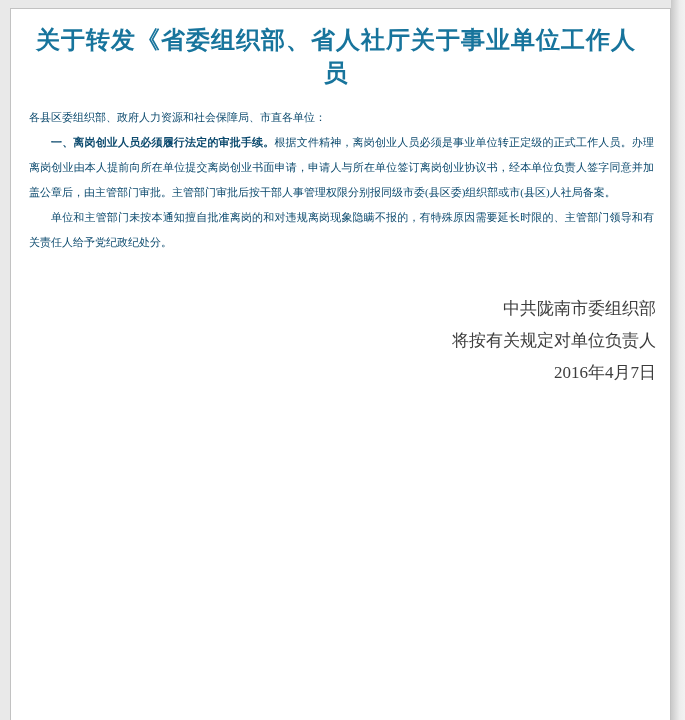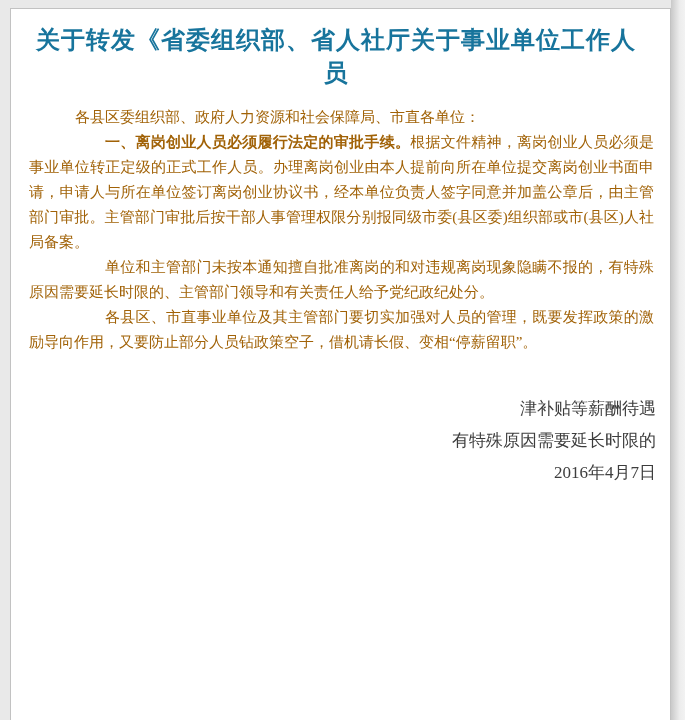--- a/index.html
+++ b/index.html
@@ -38,33 +38,32 @@
     font-weight: bold;
     font-size: 24px;
     line-height: 33px;
     letter-spacing: 1px;
   }
   .doc-body {
     padding: 0 16px 0 18px;
   }
   .doc-body p {
     margin: 0;
-    font-size: 15px;
+    font-size: 11px;
     line-height: 25px;
-    color: #a16207;
+    color: #0c4a6e;
     text-align: justify;
     text-justify: inter-ideograph;
     text-indent: 2em;
   }
   .doc-body p.flush {
     text-indent: 0;
   }
   .doc-body .lead {
     font-weight: bold;
-    margin-left: 46px;
   }
   .signature {
     margin-top: 38px;
     padding-right: 14px;
     text-align: right;
     font-size: 17px;
     line-height: 32px;
     color: #3d3d3d;
   }
 </style>
@@ -81,22 +80,21 @@
 
   <div class="doc-body">
     <p class="flush"><span class="lead"></span><span>各县区委组织部、政府人力资源和社会保障局、市直各单位：</span></p>
 
 
     <p><span class="lead">一、离岗创业人员必须履行法定的审批手续。</span><span>根据文件精神，离岗创业人员必须是事业单位转正定级的正式工作人员。办理离岗创业由本人提前向所在单位提交离岗创业书面申请，申请人与所在单位签订离岗创业协议书，经本单位负责人签字同意并加盖公章后，由主管部门审批。主管部门审批后按干部人事管理权限分别报同级市委(县区委)组织部或市(县区)人社局备案。</span></p>
 
     <p><span class="lead"></span><span>单位和主管部门未按本通知擅自批准离岗的和对违规离岗现象隐瞒不报的，有特殊原因需要延长时限的、主管部门领导和有关责任人给予党纪政纪处分。</span></p>
 
 
-    <p><span class="lead"></span><span>各县区、市直事业单位及其主管部门要切实加强对人员的管理，既要发挥政策的激励导向作用，又要防止部分人员钻政策空子，借机请长假、变相“停薪留职”。</span></p>
   </div>
 
   <div class="signature">
-    <div>津补贴等薪酬待遇</div>
-    <div>有特殊原因需要延长时限的</div>
+    <div>中共陇南市委组织部</div>
+    <div>将按有关规定对单位负责人</div>
     <div>2016年4月7日</div>
   </div>
 
 </div>
 
 </body></html>

